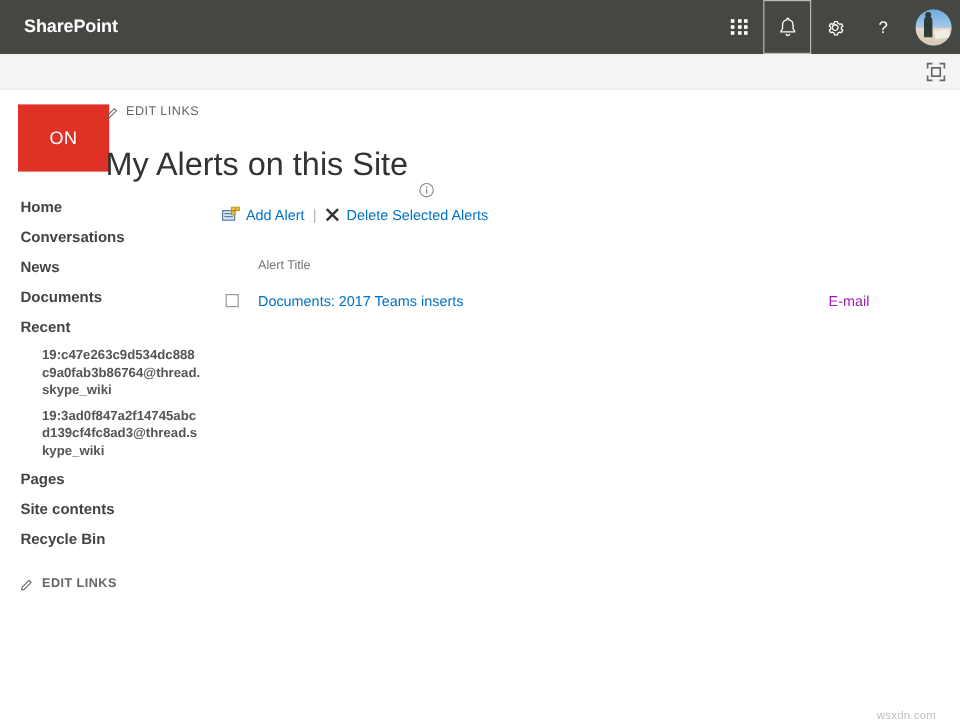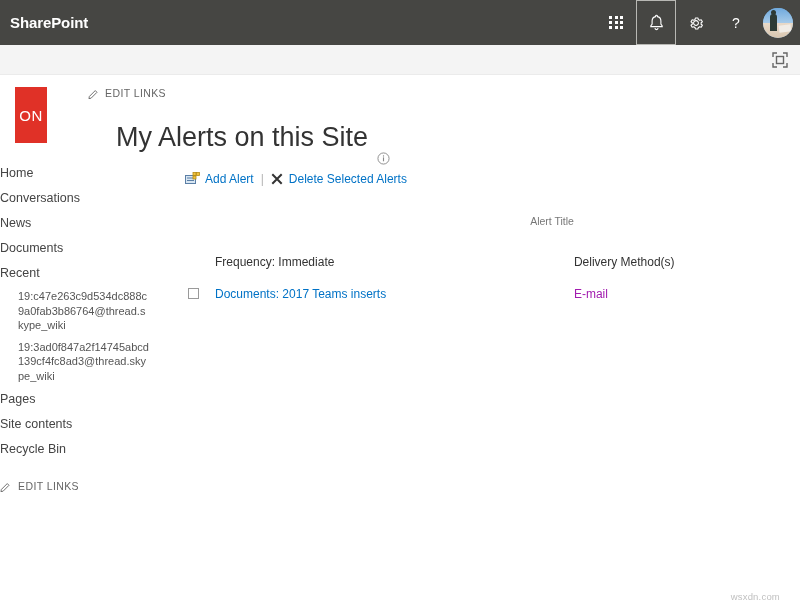--- a/index.html
+++ b/index.html
@@ -24,21 +24,21 @@
     background: #464643;
     display: flex;
     align-items: center;
     z-index: 20;
   }
   .suite-brand {
     color: #ffffff;
     font-size: 15px;
     font-weight: bold;
     letter-spacing: -0.1px;
-    padding-left: 10px;
+    padding-left: 20px;
     white-space: nowrap;
   }
   .suite-spacer { flex: 1 1 auto; }
   .suite-actions {
     display: flex;
     align-items: stretch;
     height: 45px;
   }
   .suite-btn {
     width: 40px;
@@ -133,21 +133,21 @@
   }
 
   
   .site-header {
     position: relative;
     height: 76px;
   }
   .site-logo {
     position: absolute;
     left: 15px; top: 12px;
-    width: 32px; height: 56px;
+    width: 76px; height: 56px;
     background: #e03127;
     color: #ffffff;
     font-size: 15px;
     display: flex;
     align-items: center;
     justify-content: center;
     letter-spacing: 0.5px;
   }
   .title-block {
     position: absolute;
@@ -162,40 +162,41 @@
     letter-spacing: 0.4px;
     cursor: pointer;
     height: 16px;
   }
   .pencil-ico { display: inline-block; width: 11px; height: 11px; }
   .page-title-row {
     display: flex;
     align-items: flex-end;
     gap: 9px;
     margin-top: 2px;
-    margin-left: 28px;
   }
   .page-title {
     font-size: 27px;
     color: #333333;
     font-weight: normal;
     line-height: 32px;
     white-space: nowrap;
   }
   .info-ico {
     width: 13px; height: 13px;
     margin-bottom: 6px;
     cursor: pointer;
   }
 
   
   .left-nav {
     position: absolute;
     left: 0; top: 86px;
     width: 172px;
+    padding-left: 17px;
+    font-weight: bold;
   }
   .nav-item {
     font-size: 12.5px;
     color: #444444;
     line-height: 14px;
     padding: 5px 0 6px 0;
     cursor: pointer;
     white-space: nowrap;
   }
   .nav-sub {
@@ -250,21 +251,21 @@
     margin-right: 6px;
     flex: none;
   }
 
   .alerts-table {
     margin-top: 27px;
     width: 100%;
     border-collapse: collapse;
   }
   .alerts-table th {
-    text-align: right;
+    text-align: left;
     font-weight: normal;
     font-size: 10.5px;
     color: #777777;
     padding: 0 0 6px 0;
     margin-top: 32px;
   }
   .th-title { padding-left: 3px; }
   .freq-row td {
     font-size: 12px;
     color: #333333;
@@ -435,25 +436,20 @@
 
     <table class="alerts-table">
       <thead>
         <tr>
           <th class="cb-cell"></th>
           <th class="th-title">Alert Title</th>
           <th></th>
         </tr>
       </thead>
       <tbody>
-        <tr class="freq-row">
-          <td class="cb-cell"></td>
-          <td class="freq-label">Frequency: Immediate</td>
-          <td class="delivery-head">Delivery Method(s)</td>
-        </tr>
         <tr class="alert-row">
           <td class="cb-cell">
             <span class="alert-cb"></span>
           </td>
           <td>
             <span class="alert-link">Documents: 2017 Teams inserts</span>
           </td>
           <td>
             <span class="delivery-val">E-mail</span>
           </td>

